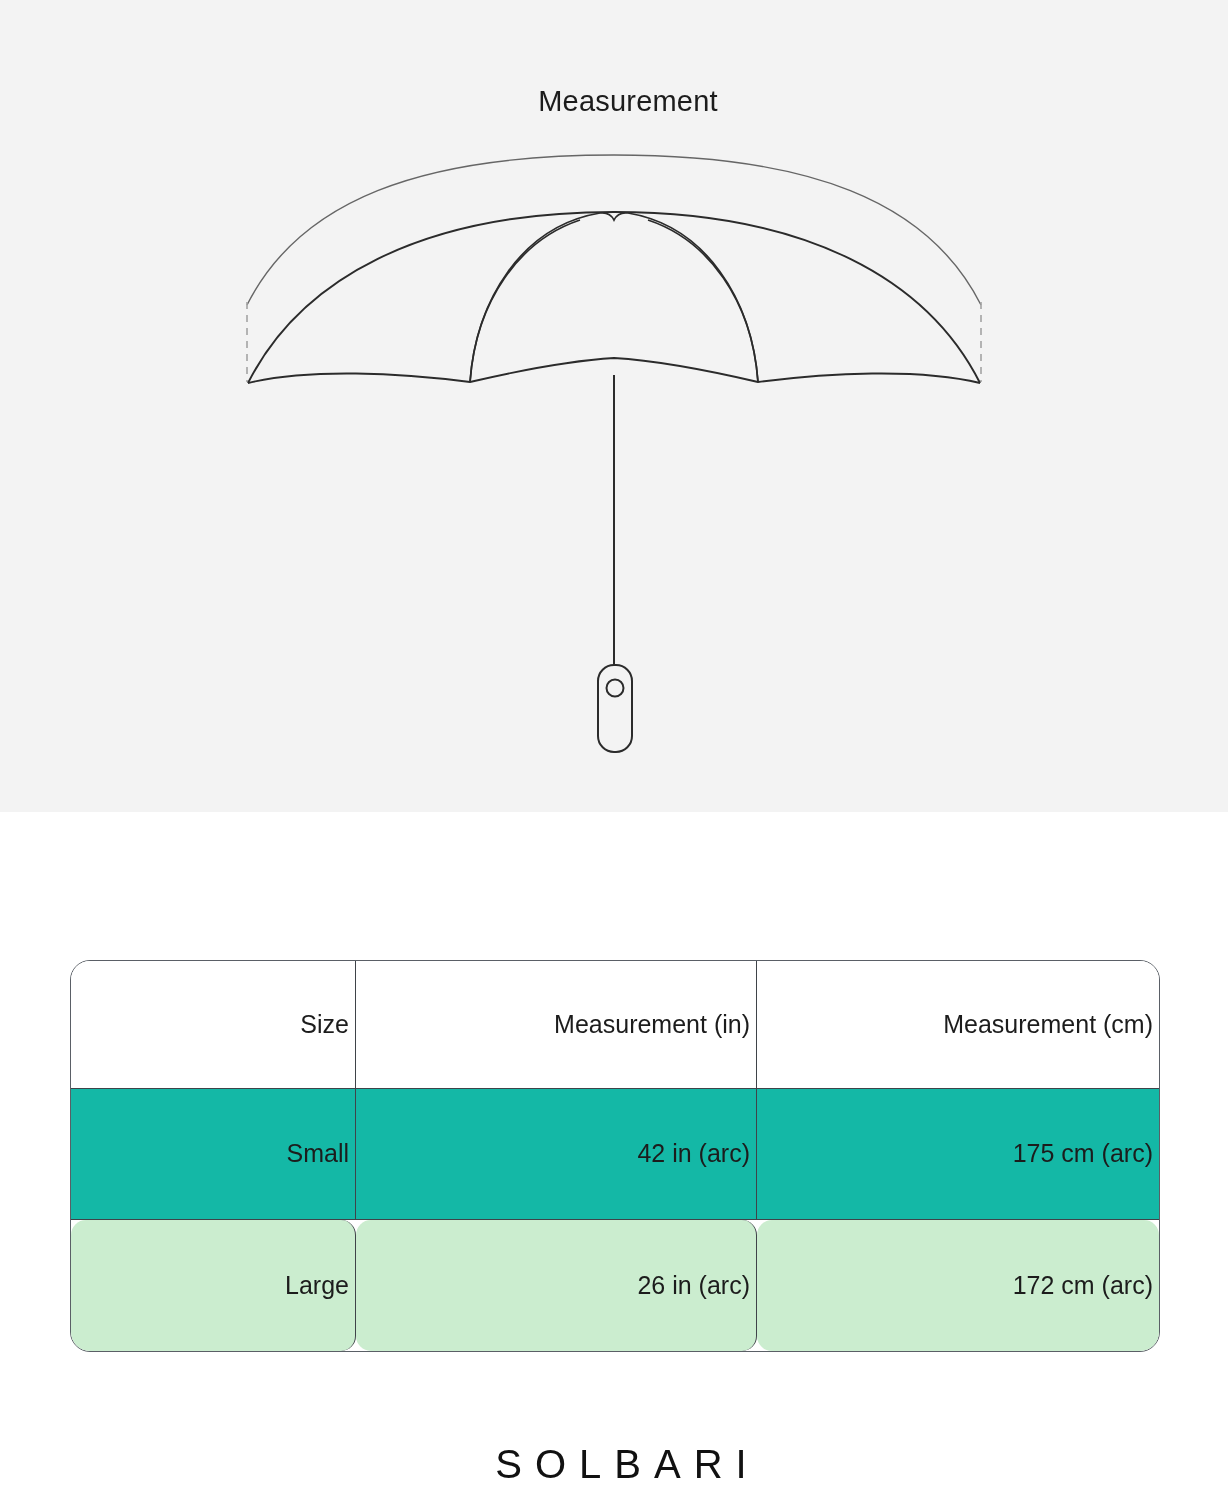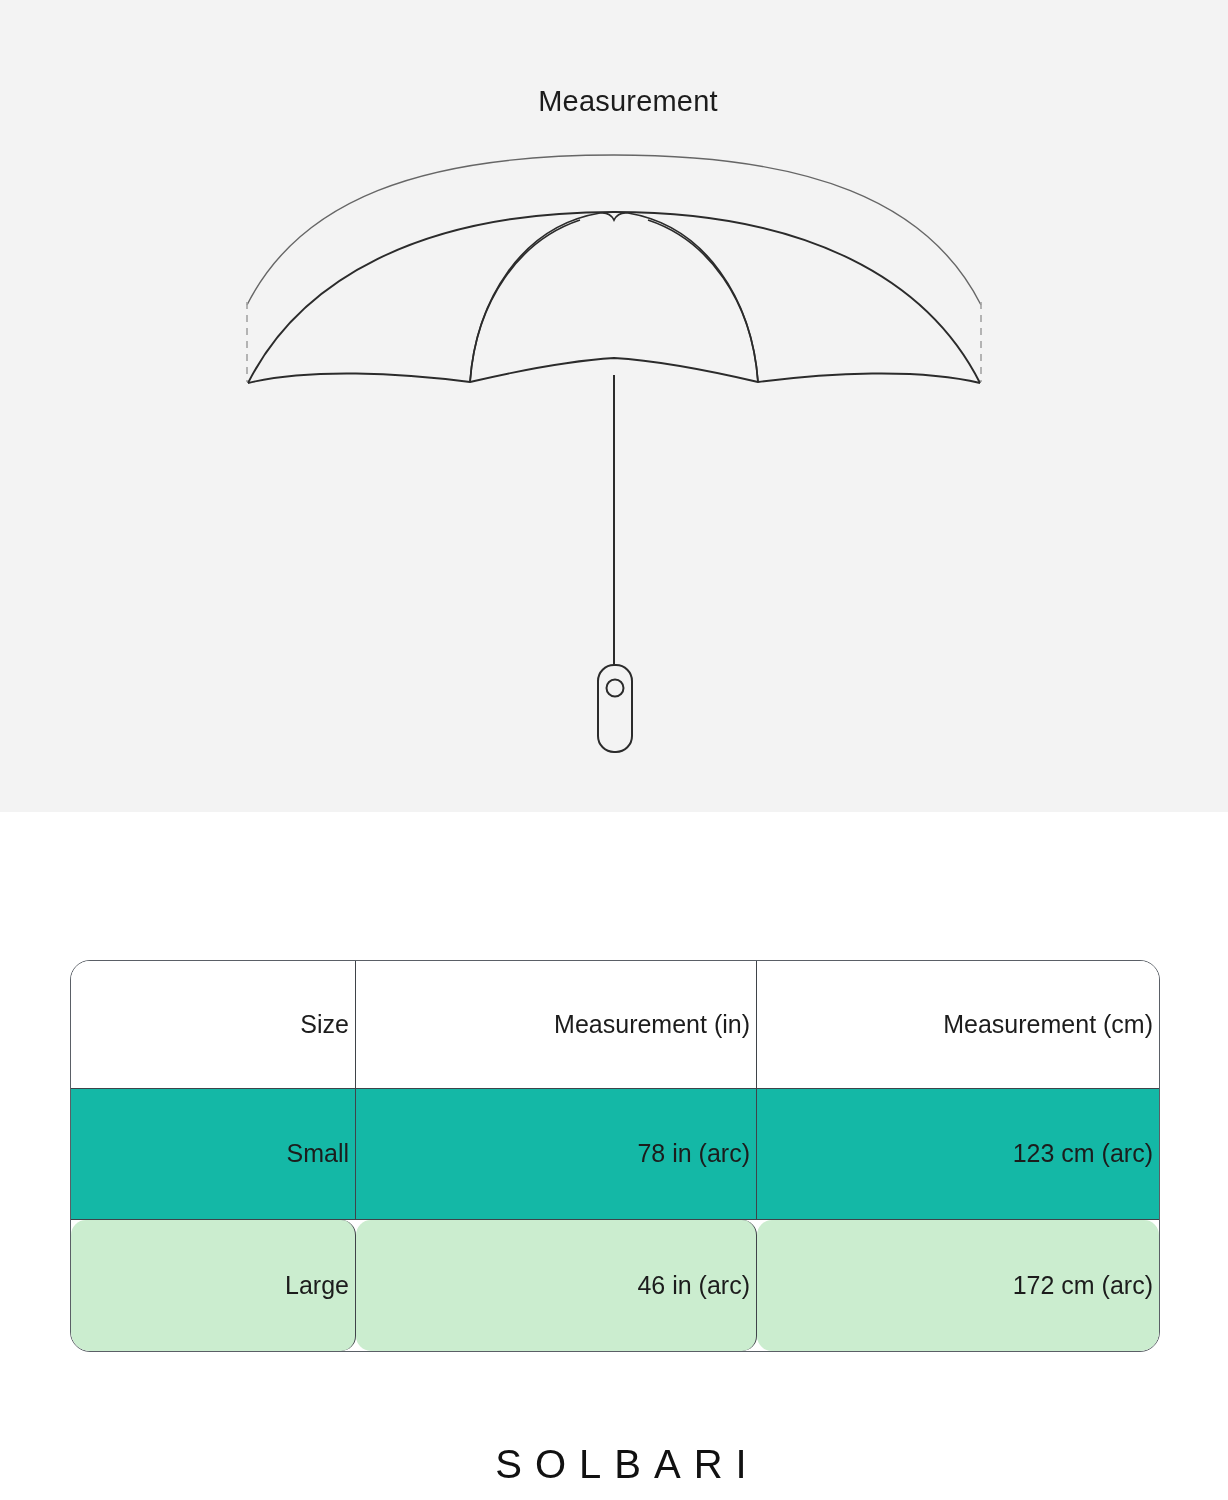--- a/index.html
+++ b/index.html
@@ -159,26 +159,26 @@
     <thead>
       <tr class="head-row">
         <th class="col-size">Size</th>
         <th class="col-in">Measurement (in)</th>
         <th class="col-cm">Measurement (cm)</th>
       </tr>
     </thead>
     <tbody>
       <tr class="row-blue">
         <td>Small</td>
-        <td>78 in (arc)</td>
-        <td>123 cm (arc)</td>
+        <td>42 in (arc)</td>
+        <td>175 cm (arc)</td>
       </tr>
       <tr class="row-green">
         <td>Large</td>
-        <td>46 in (arc)</td>
+        <td>26 in (arc)</td>
         <td>172 cm (arc)</td>
       </tr>
     </tbody>
   </table>
 </div>
 
 <div class="footer">
   <div class="logo">SOLBARI</div>
 </div>
 

